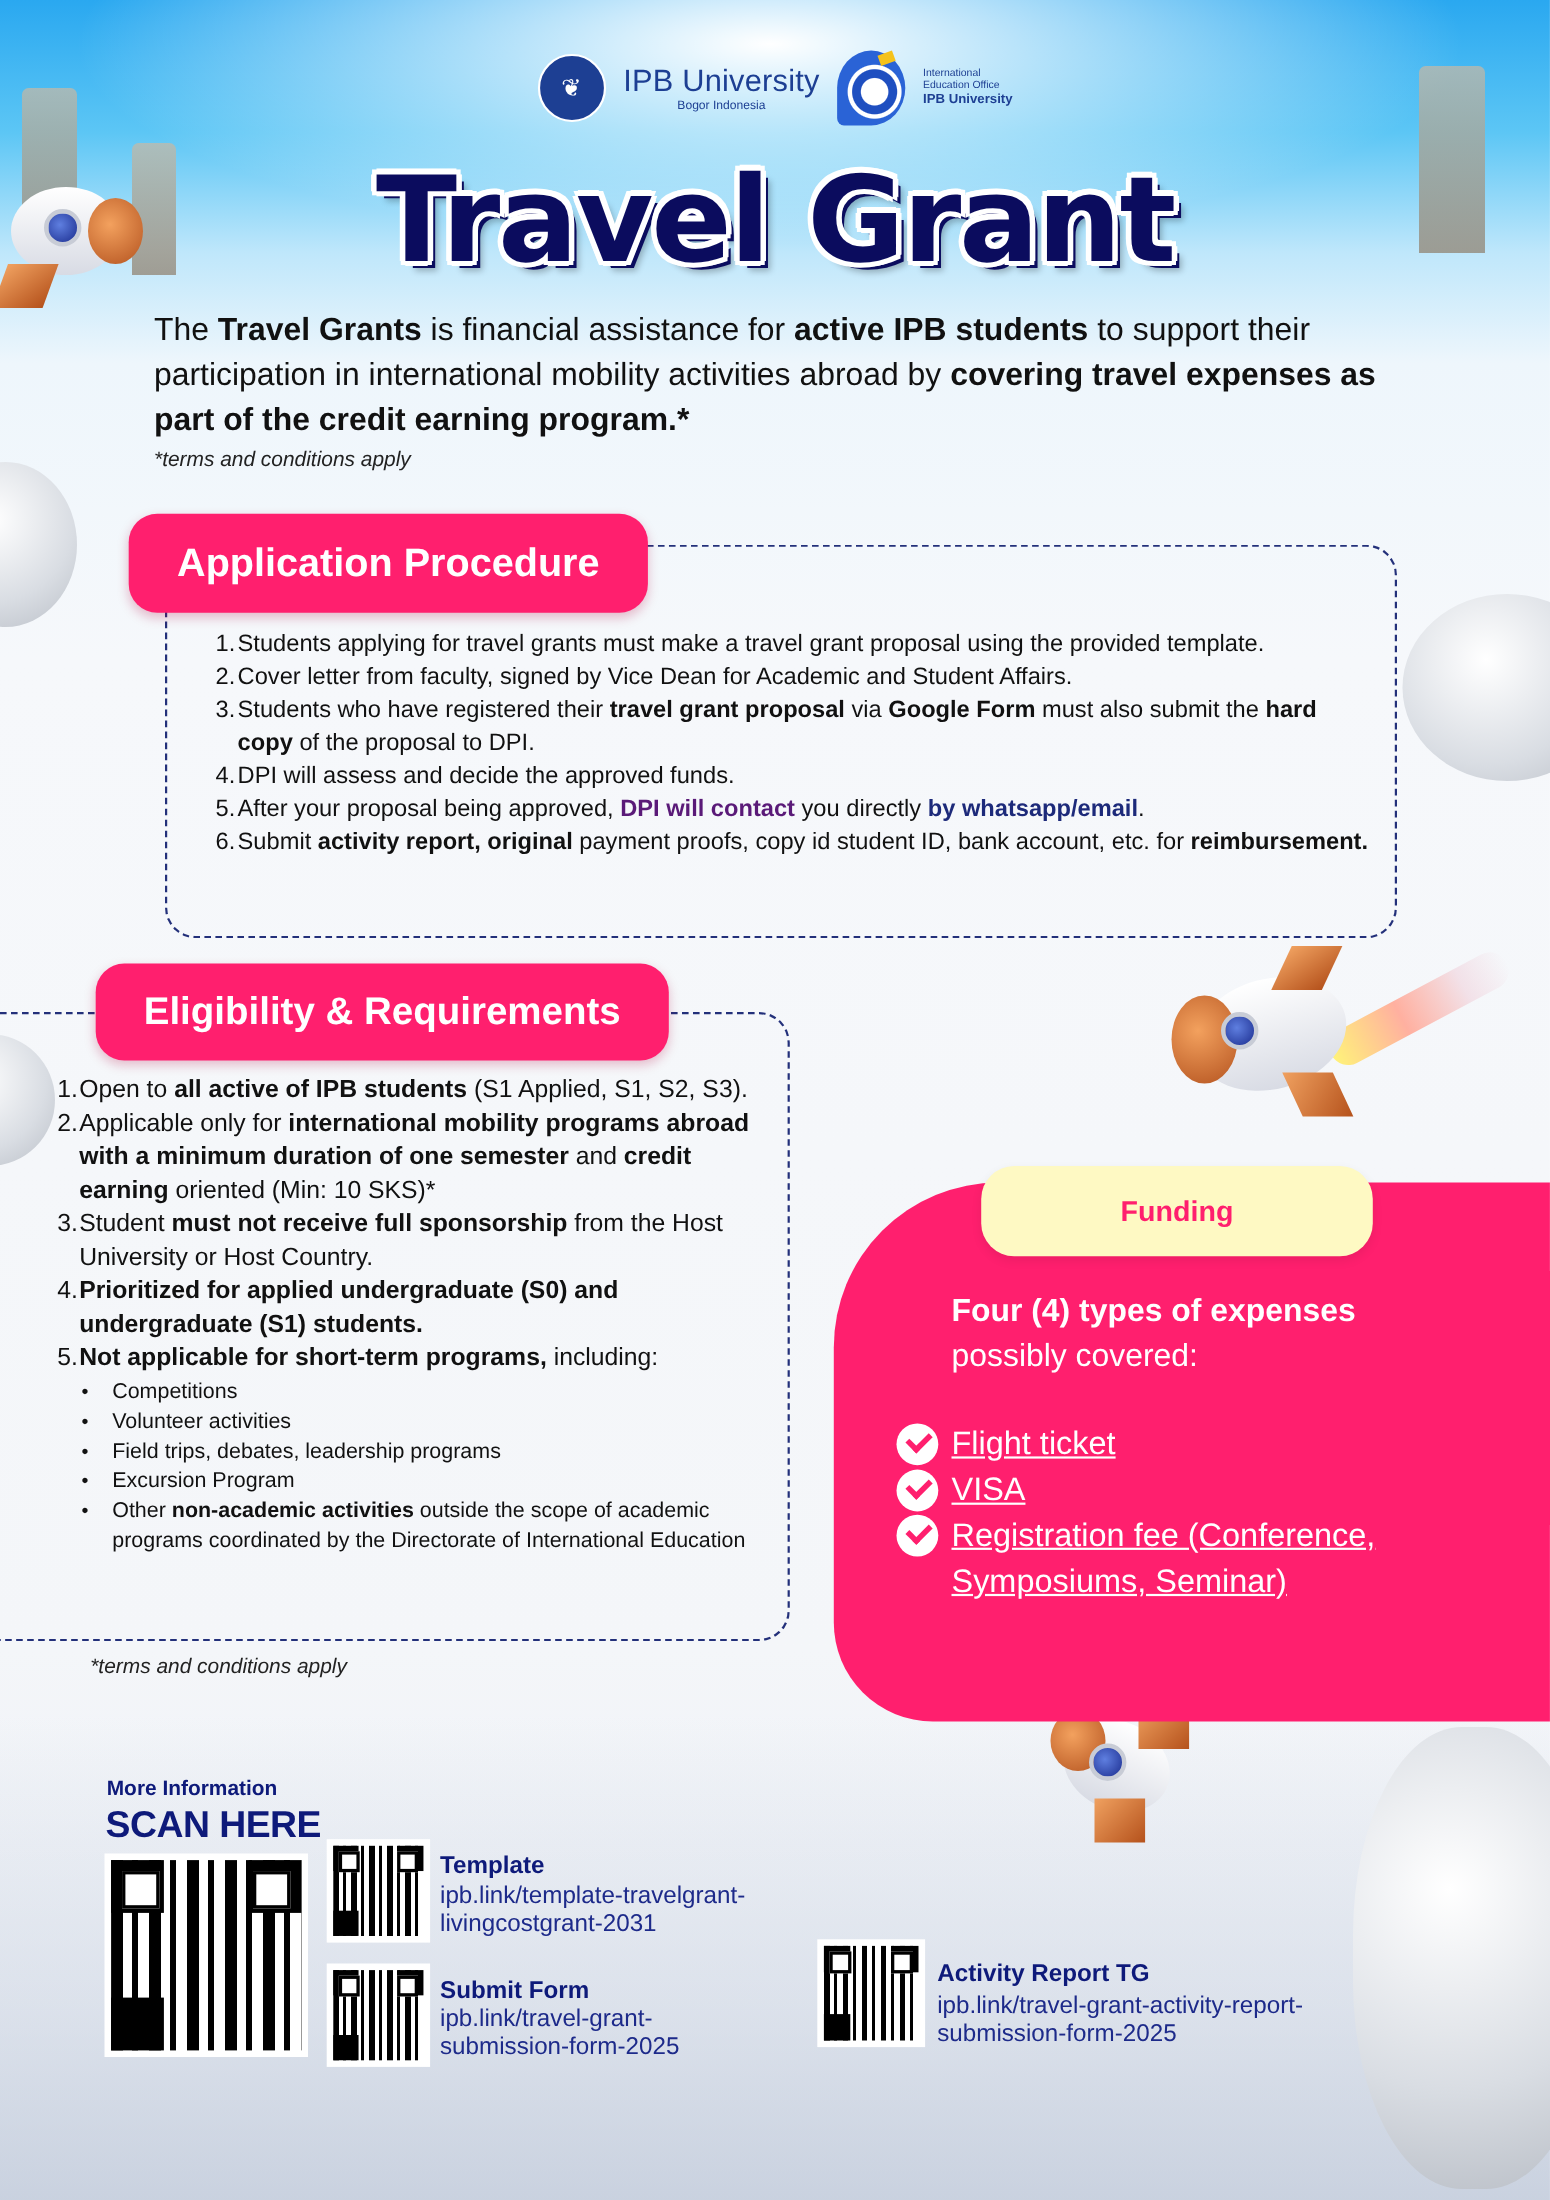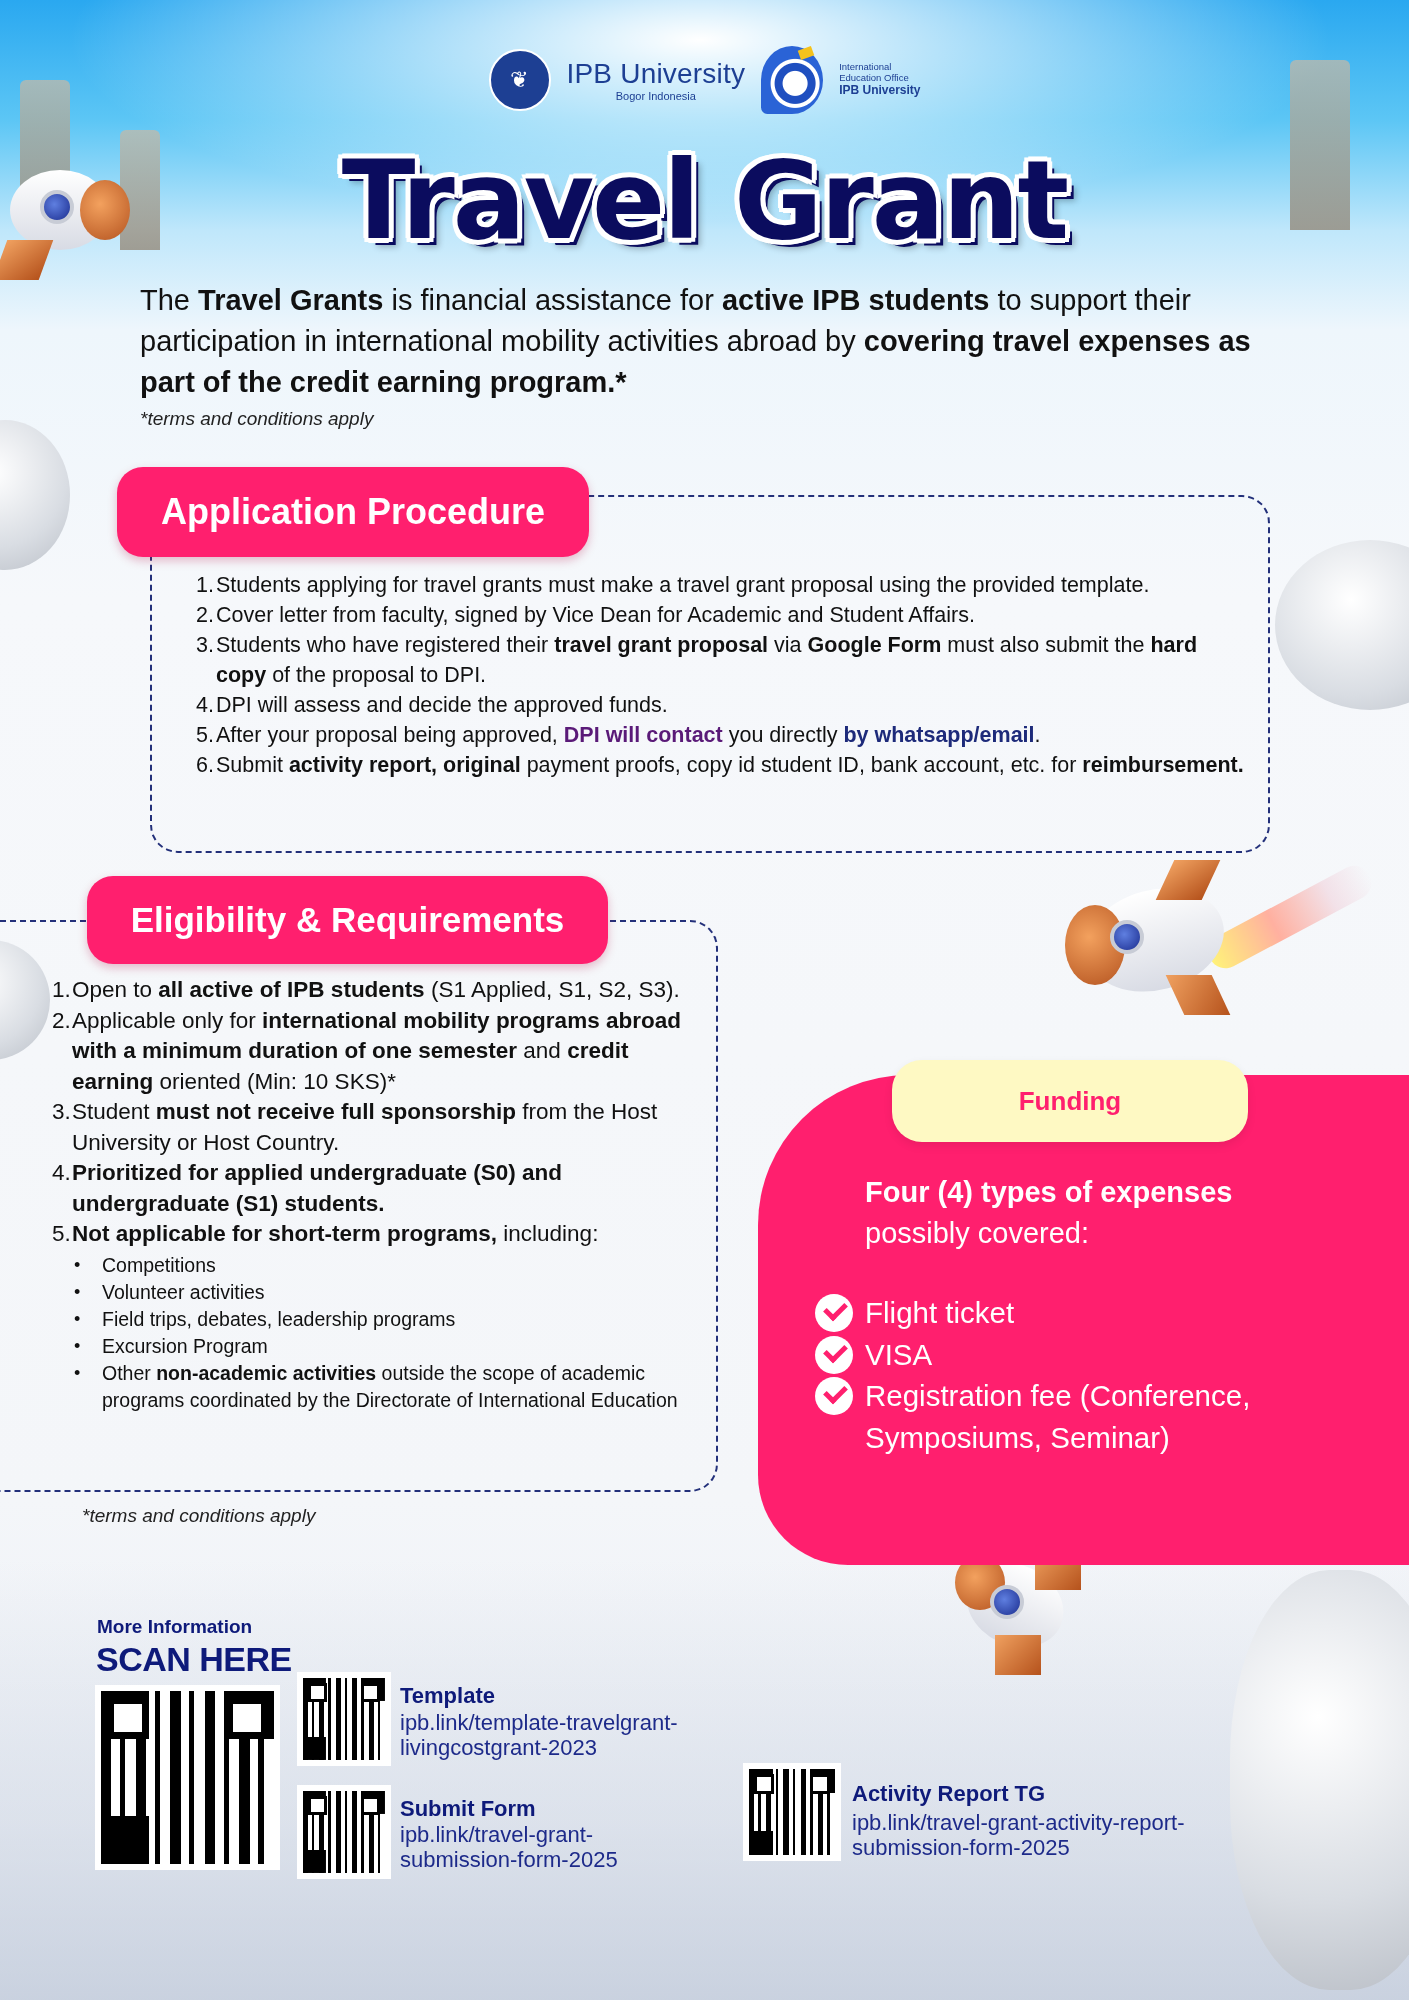--- a/index.html
+++ b/index.html
@@ -62,21 +62,21 @@
   .bullets { list-style: none; margin-left: 22px; font-size: 19.5px; line-height: 27px; margin-top: 2px; }
   .bullets li { display: flex; }
   .bullets .dot { width: 28px; flex: none; font-size: 18px; }
   .elig-note { position: absolute; top: 1505px; left: 82px; font-size: 19px; font-style: italic; color: #222; }
 
   
   .fund-panel { position: absolute; top: 1075px; left: 758px; width: 651px; height: 490px; background: #ff1f6e; border-radius: 150px 0 0 90px; }
   .fund-tab { position: absolute; top: 1060px; left: 892px; width: 356px; height: 82px; background: #fef9c3; border-radius: 30px; display: flex; align-items: center; justify-content: center; color: #ff1f6e; font-weight: bold; font-size: 26px; box-shadow: 0 4px 10px rgba(0,0,0,.08); }
   .fund-head { position: absolute; top: 1172px; left: 865px; color: #fff; font-size: 29px; line-height: 41px; }
   .fund-list { position: absolute; top: 1292px; left: 815px; list-style: none; color: #fff; font-size: 29.5px; line-height: 41.5px; }
-  .fund-list li { display: flex; align-items: flex-start; }
+  .fund-list li { display: flex; align-items: flex-start; text-decoration: underline; }
   .check { width: 38px; height: 38px; border-radius: 50%; background: #fff; flex: none; margin-right: 12px; margin-top: 2px; position: relative; }
   .check::after { content:""; position:absolute; left: 10px; top: 8px; width: 16px; height: 9px; border-left: 5px solid #ff1f6e; border-bottom: 5px solid #ff1f6e; transform: rotate(-45deg); }
 
   
   .rocket { position: absolute; }
   .rocket .body { position: absolute; background: linear-gradient(180deg,#ffffff,#d8dbe4); border-radius: 50%; }
   .rocket .nose { position: absolute; background: radial-gradient(circle at 40% 40%,#f3a15e,#b4531f); border-radius: 50%; }
   .rocket .window { position: absolute; width: 34px; height: 34px; border-radius: 50%; background: radial-gradient(circle at 40% 40%, #5f7fe0, #1b2d8f); border: 4px solid #c8ccd6; }
   .rocket .fin { position: absolute; width: 46px; height: 40px; background: linear-gradient(135deg,#f0a160,#b5521c); }
   .flame { position: absolute; height: 34px; border-radius: 18px; background: linear-gradient(90deg, #fff27a, #ffb0a0 40%, rgba(240,210,220,.6) 75%, rgba(240,220,230,0)); }
@@ -258,21 +258,21 @@
 <div class="qr" style="top:1685px; left:95px; width:185px; height:185px;">
     <div class="qr-grid"></div>
   </div>
 
 <div class="qr" style="top:1672px; left:297px; width:94px; height:94px;">
     <div class="qr-grid"></div>
   </div>
 <div class="link-title" style="top:1683px; left:400px;">Template</div>
 <div class="link-url" style="top:1710px; left:400px;">
   <div>ipb.link/template-travelgrant-</div>
-  <div>livingcostgrant-2023</div>
+  <div>livingcostgrant-2031</div>
 </div>
 
 <div class="qr" style="top:1785px; left:297px; width:94px; height:94px;">
     <div class="qr-grid"></div>
   </div>
 <div class="link-title" style="top:1796px; left:400px;">Submit Form</div>
 <div class="link-url" style="top:1822px; left:400px;">
   <div>ipb.link/travel-grant-</div>
   <div>submission-form-2025</div>
 </div>

